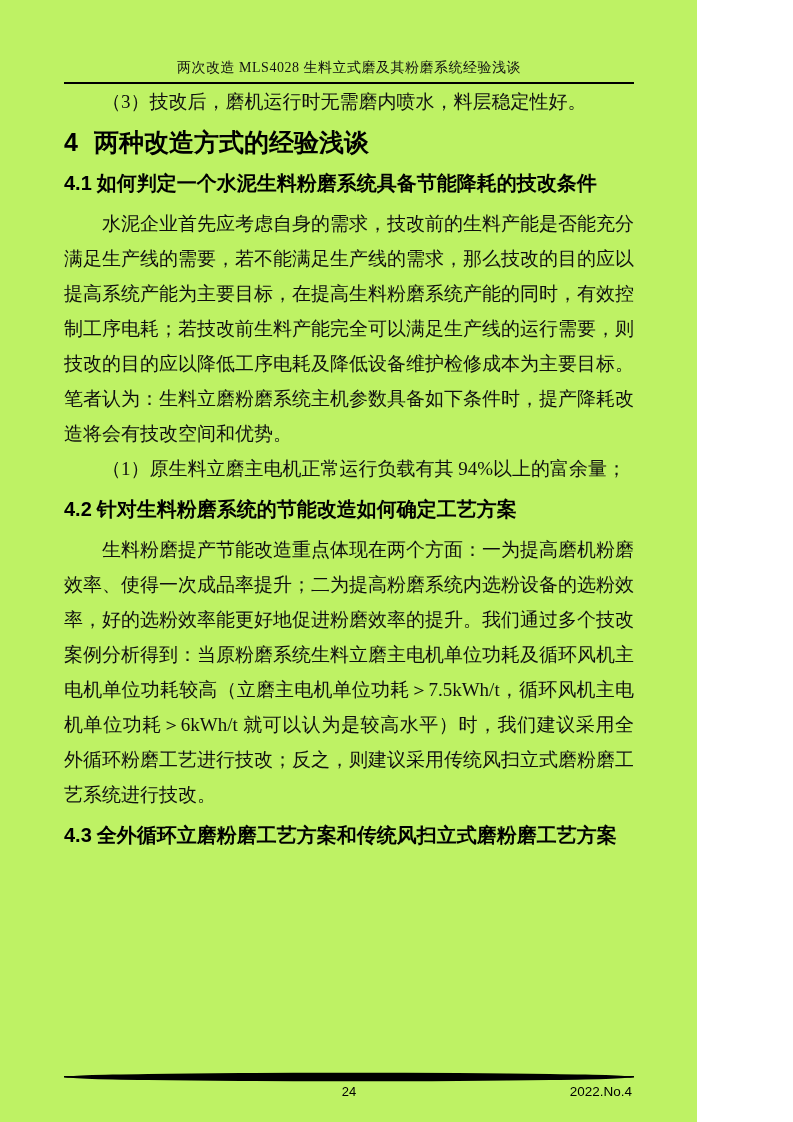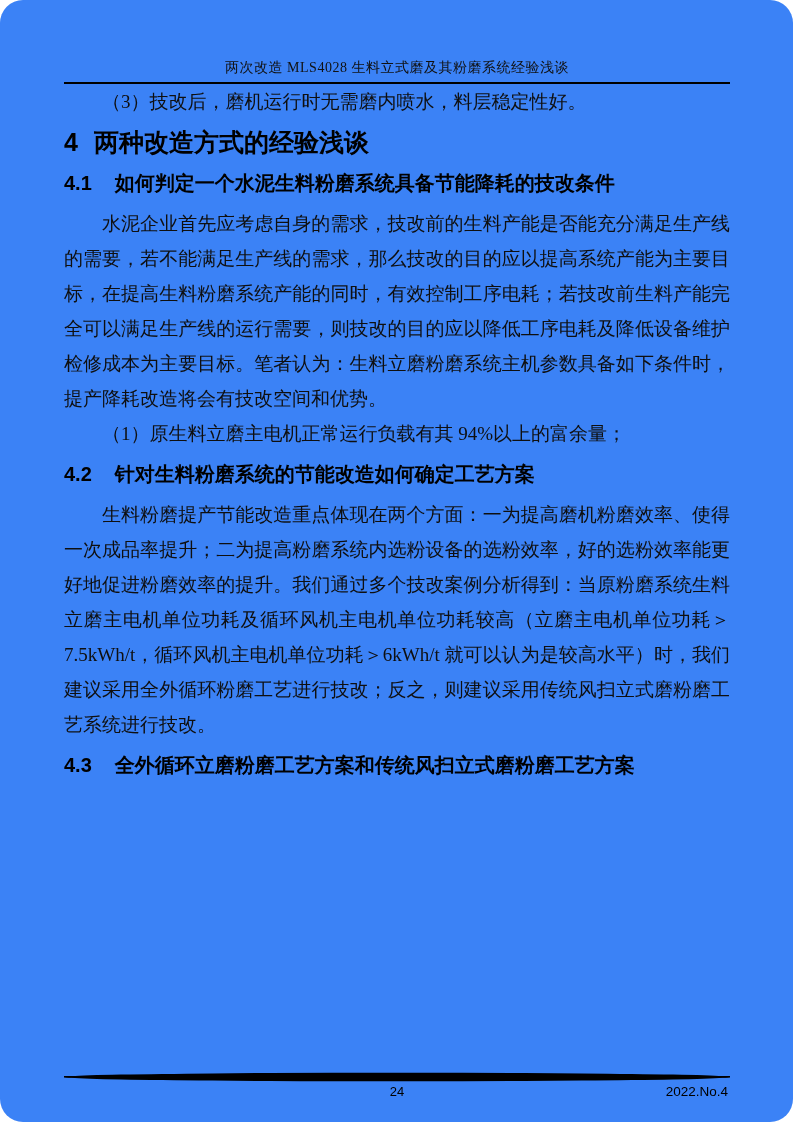--- a/index.html
+++ b/index.html
@@ -1,24 +1,23 @@
 <!DOCTYPE html>
 <html lang="zh"><head>
 <meta charset="utf-8">
 <style>
   html, body { margin: 0; padding: 0; background: #ffffff; }
   .page {
     position: relative;
-    width: 793px;
+    width: 697px;
     height: 1122px;
-    background: #3b82f6;
+    background: #bef264;
     color: #0a0a0a;
     font-family: "Liberation Serif", "DejaVu Serif", serif;
     overflow: hidden;
-    border-radius: 23px;
   }
   
   .running-header {
     margin: 0 63px 0 64px;
     padding-top: 58px;
     padding-bottom: 5px;
     text-align: center;
     border-bottom: 2px solid #000;
   }
   .running-header .title {
@@ -43,21 +42,21 @@
   h2.sec, h3.sec {
     margin: 6px 0 5px 0;
     font-family: "Liberation Sans", "DejaVu Sans", sans-serif;
     font-weight: bold;
     color: #000;
     line-height: 35px;
   }
   h2.sec { font-size: 25px; }
   h3.sec { font-size: 20px; }
   h2.sec .sec-num { margin-right: 16px; }
-  h3.sec .sec-num { margin-right: 23px; text-align: center; }
+  h3.sec .sec-num { margin-right: 5px; text-align: center; }
   
   .footer {
     position: absolute;
     left: 64px;
     right: 63px;
     top: 1072px;
   }
   .footer-bar { display: block; width: 100%; height: 10px; }
   .footer-meta {
     position: relative;

